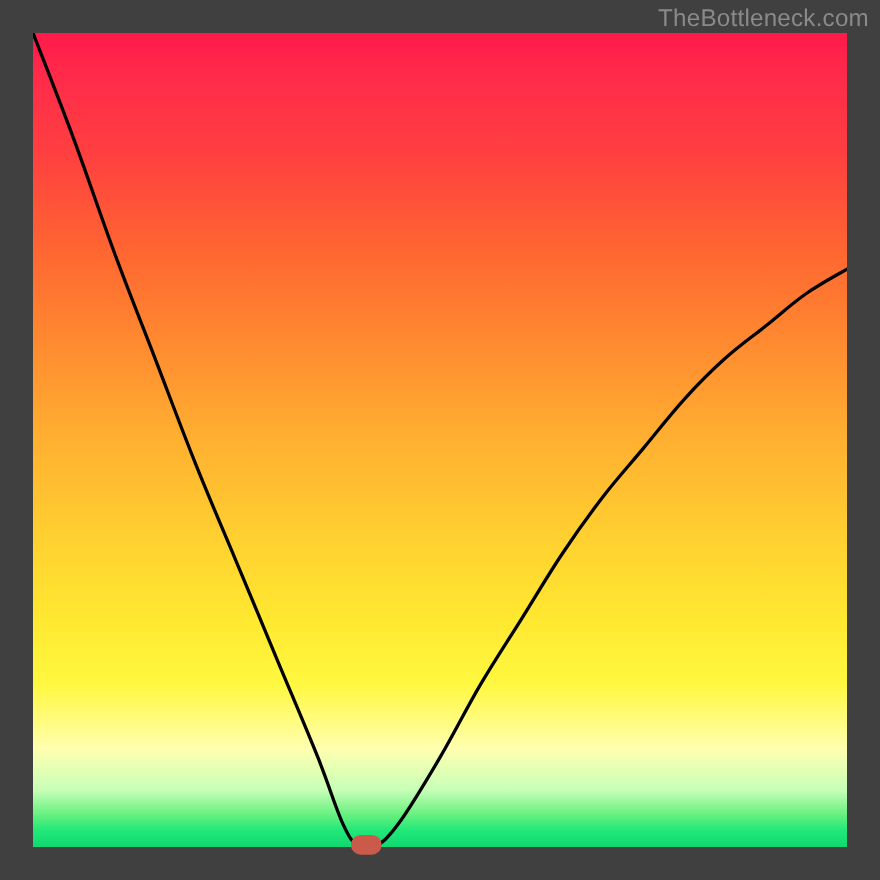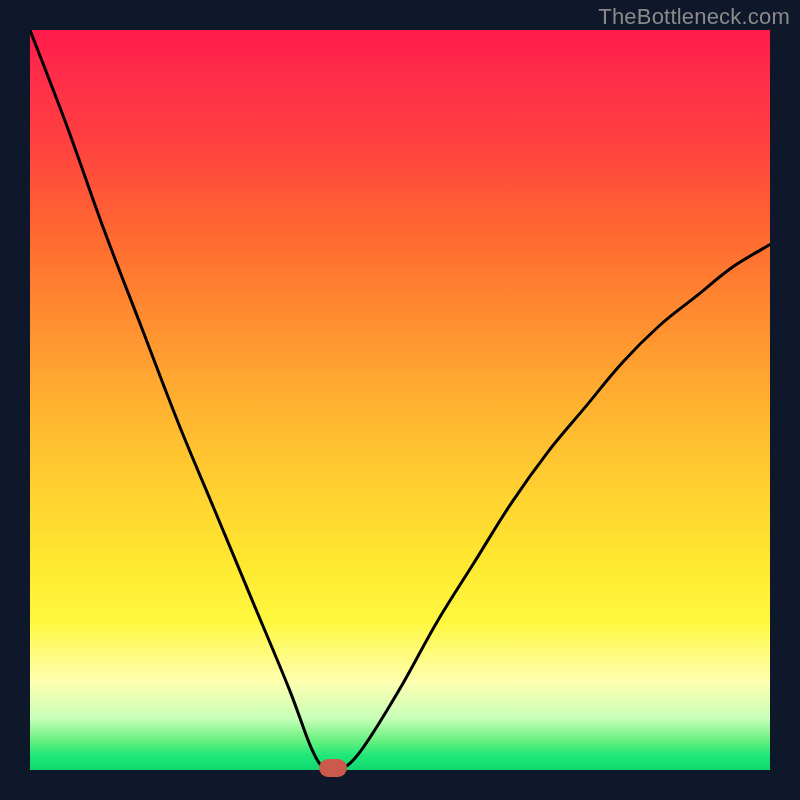--- a/index.html
+++ b/index.html
@@ -8,21 +8,21 @@
     width: 800px;
     height: 800px;
     background: #000;
     overflow: hidden;
     font-family: Arial, Helvetica, sans-serif;
   }
   .chart-container {
     position: relative;
     width: 800px;
     height: 800px;
-    background: #0f172a;
+    background: #404040;
   }
   .plot-area {
     position: absolute;
     left: 30px;
     top: 30px;
     width: 740px;
     height: 740px;
   }
   .gradient-bg {
     position: absolute;

